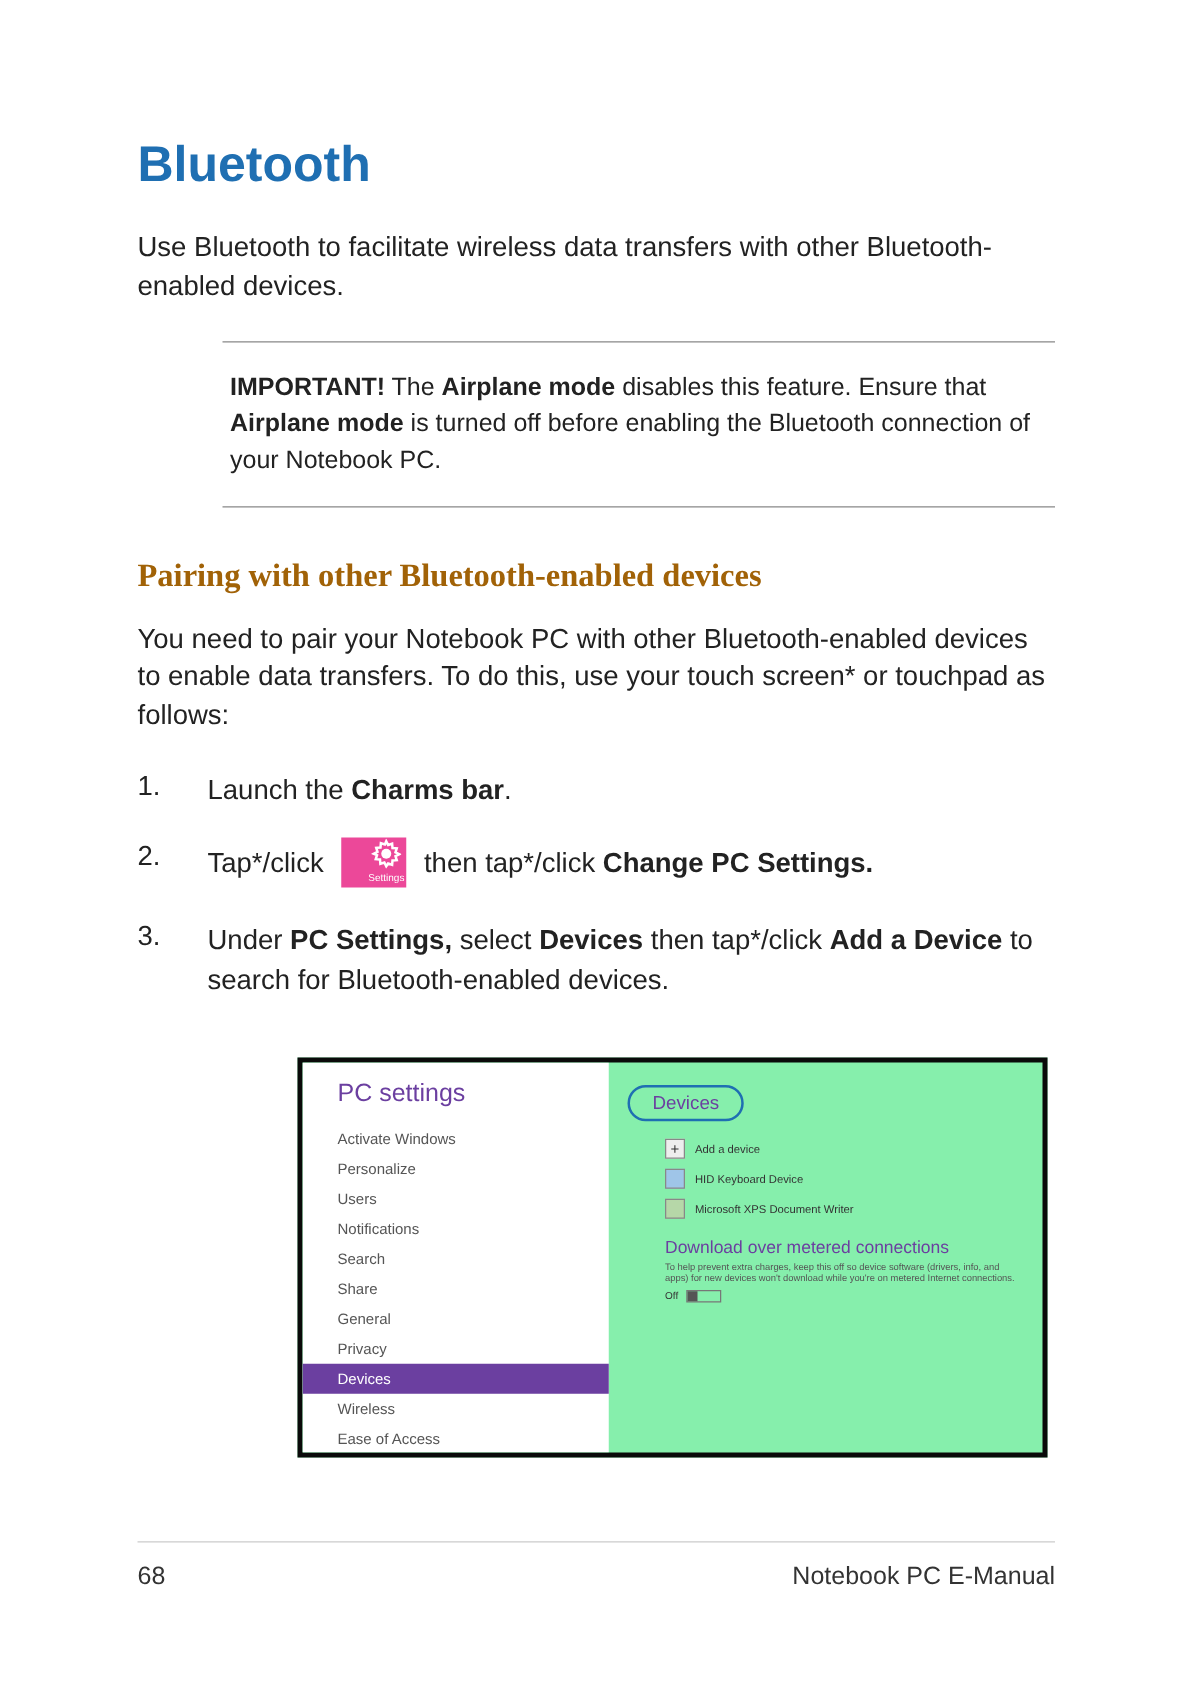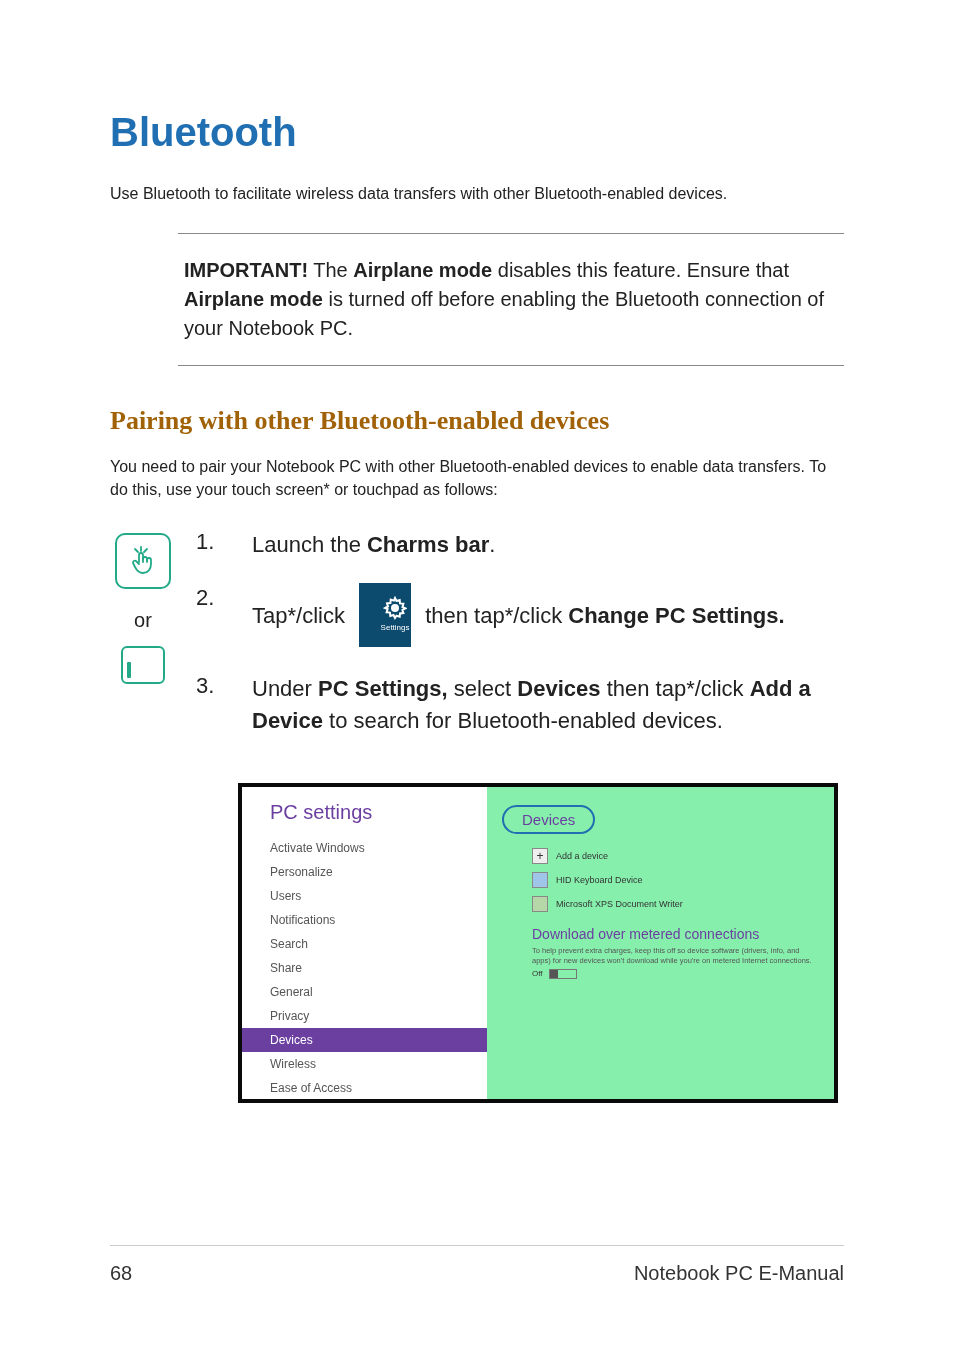--- a/index.html
+++ b/index.html
@@ -1,55 +1,55 @@
 <!DOCTYPE html>
 <html><head>
 <meta charset="utf-8">
 <style>
   * { margin: 0; padding: 0; box-sizing: border-box; }
   body { font-family: "Segoe UI", Arial, sans-serif; background: #fff; width: 954px; height: 1345px; position: relative; color: #222; }
   .page { padding: 110px 110px 0 110px; }
   .h1 { color: #1F6FB2; font-size: 40px; font-weight: 700; margin-bottom: 28px; }
-  .p { font-size: 16px; line-height: 1.4; margin-bottom: 28px; }
+  .p { font-size: 22px; line-height: 1.4; margin-bottom: 28px; }
   .note-box { border-top: 1px solid #888; border-bottom: 1px solid #888; margin: 0 0 40px 68px; padding: 22px 6px 22px 6px; }
   .note-box .p { margin: 0; font-size: 20px; line-height: 1.45; }
   .h2 { color: #a16207; font-size: 26px; font-weight: 700; margin-bottom: 20px; font-family: Liberation Serif, serif; }
   .row { display: flex; align-items: flex-start; gap: 20px; }
   .left-icons { display: flex; flex-direction: column; align-items: center; width: 66px; flex: 0 0 66px; padding-top: 4px; }
   .touch-icon { width: 56px; height: 56px; border: 2px solid #2a8; border-radius: 10px; display: flex; align-items: center; justify-content: center; }
   .touch-icon svg { display:block; }
   .or-text { font-size: 20px; margin: 20px 0 14px; }
   .start-tile { width: 44px; height: 38px; border: 2px solid #2a8; border-radius: 6px; display: flex; align-items: flex-end; justify-content: flex-start; padding: 4px; }
   .start-tile .bar { width: 4px; height: 16px; background: #2a8; border-radius: 1px; }
   .steps { flex: 1; }
   .step { display: flex; gap: 26px; margin-bottom: 24px; }
   .step-num { font-size: 22px; flex: 0 0 30px; }
   .step-body { font-size: 22px; line-height: 1.45; flex: 1; }
-  .inline-icon { display: inline-flex; vertical-align: middle; align-items: center; justify-content: center; flex-direction: column; width: 52px; height: 64px; background: #0c4a6e; margin: 0 8px; position: relative; top: -2px; padding-left: 20px; }
+  .inline-icon { display: inline-flex; vertical-align: middle; align-items: center; justify-content: center; flex-direction: column; width: 52px; height: 40px; background: #ec4899; margin: 0 8px; position: relative; top: -2px; padding-left: 20px; }
   .inline-icon span { color: #fff; font-size: 8px; margin-top: 2px; }
   .screenshot { margin: 22px 0 0 128px; border: 4px solid #0a0a0a; width: 600px; height: 320px; position: relative; background: #86efac; overflow: hidden; }
   .ss-left { position: absolute; left: 0; top: 0; bottom: 0; width: 245px; background: #fff; padding: 14px 0 0 28px; }
   .ss-heading { color: #6b3fa0; font-size: 20px; font-family: "Segoe UI Light", "Segoe UI", sans-serif; margin-bottom: 12px; font-weight: 300; }
   .ss-item { font-size: 12px; color: #555; padding: 5px 0; font-family: "Segoe UI", sans-serif; }
   .ss-item.active { background: #6b3fa0; color: #fff; margin-left: -28px; padding-left: 28px; }
   .ss-right { position: absolute; left: 260px; right: 0; top: 0; bottom: 0; padding: 18px 18px 0 0; }
   .devices-highlight { display: inline-block; border: 2px solid #1F6FB2; border-radius: 18px; padding: 4px 18px; color: #6b3fa0; font-size: 15px; font-family: "Segoe UI Light","Segoe UI",sans-serif; font-weight: 300; margin-bottom: 14px; }
   .device-row { display: flex; align-items: center; gap: 8px; margin-bottom: 8px; padding-left: 30px; }
   .device-row .box { width: 16px; height: 16px; background: #bbb; border: 1px solid #888; display: flex; align-items:center; justify-content:center; font-size:12px; color:#333; }
   .device-row .box.add { background:#eee; }
   .device-row .box.kb { background:#9fc5e8; }
   .device-row .box.pr { background:#b6d7a8; }
   .device-row span { font-size: 9px; color: #333; }
   .metered-title { color: #6b3fa0; font-size: 14px; padding-left: 30px; margin-top: 14px; margin-bottom: 4px; font-family: "Segoe UI Light","Segoe UI",sans-serif; }
   .metered-desc { font-size: 7.5px; color: #555; padding-left: 30px; line-height: 1.3; }
   .toggle-row { display:flex; gap:6px; padding-left:30px; margin-top:4px; }
   .toggle-row span { font-size:8px; color:#333; }
   .toggle { width: 28px; height: 10px; border:1px solid #777; display:flex; align-items:center; }
   .toggle .knob { width:8px; height:8px; background:#555; }
-  .footer { position: absolute; bottom: 60px; left: 110px; right: 110px; display: flex; justify-content: space-between; border-top: 1px solid #ccc; padding-top: 16px; font-size: 20px; color: #333; }
+  .footer { position: absolute; bottom: 72px; left: 110px; right: 110px; display: flex; justify-content: space-between; border-top: 1px solid #ccc; padding-top: 16px; font-size: 20px; color: #333; }
   .bold { font-weight: 700; }
 </style>
 </head>
 <body>
 
 <div class="page">
   <div class="h1">Bluetooth</div>
 
   <div class="p">Use Bluetooth to facilitate wireless data transfers with other Bluetooth-enabled devices.</div>
 
@@ -57,38 +57,20 @@
     <div class="p">
       <span class="bold">IMPORTANT!</span><span> The </span><span class="bold">Airplane mode</span><span> disables this feature. Ensure that </span><span class="bold">Airplane mode</span><span> is turned off before enabling the Bluetooth connection of your Notebook PC.</span>
     </div>
   </div>
 
   <div class="h2">Pairing with other Bluetooth-enabled devices</div>
 
   <div class="p">You need to pair your Notebook PC with other Bluetooth-enabled devices to enable data transfers. To do this, use your touch screen* or touchpad as follows:</div>
 
   <div class="row">
-    <div class="left-icons">
-      <div class="touch-icon">
-        <svg width="36" height="36" viewBox="0 0 36 36">
-          <g stroke="#2a8" stroke-width="1.8" fill="none" stroke-linecap="round">
-            <path d="M14 19 v-7 a2 2 0 0 1 4 0 v7"></path>
-            <path d="M18 16 a2 2 0 0 1 4 0 v3"></path>
-            <path d="M22 17 a2 2 0 0 1 4 0 v4 c0 5 -3 9 -8 9 c-4 0 -6 -2 -8 -6 l-2 -4 a2 2 0 0 1 3 -2 l3 3"></path>
-            <line x1="10" y1="6" x2="13" y2="9"></line>
-            <line x1="16" y1="4" x2="16" y2="8"></line>
-            <line x1="22" y1="6" x2="19" y2="9"></line>
-          </g>
-        </svg>
-      </div>
-      <div class="or-text">or</div>
-      <div class="start-tile">
-        <div class="bar"></div>
-      </div>
-    </div>
 
     <div class="steps">
       <div class="step">
         <div class="step-num">1.</div>
         <div class="step-body">
           <span>Launch the </span><span class="bold">Charms bar</span><span>.</span>
         </div>
       </div>
 
       <div class="step">

